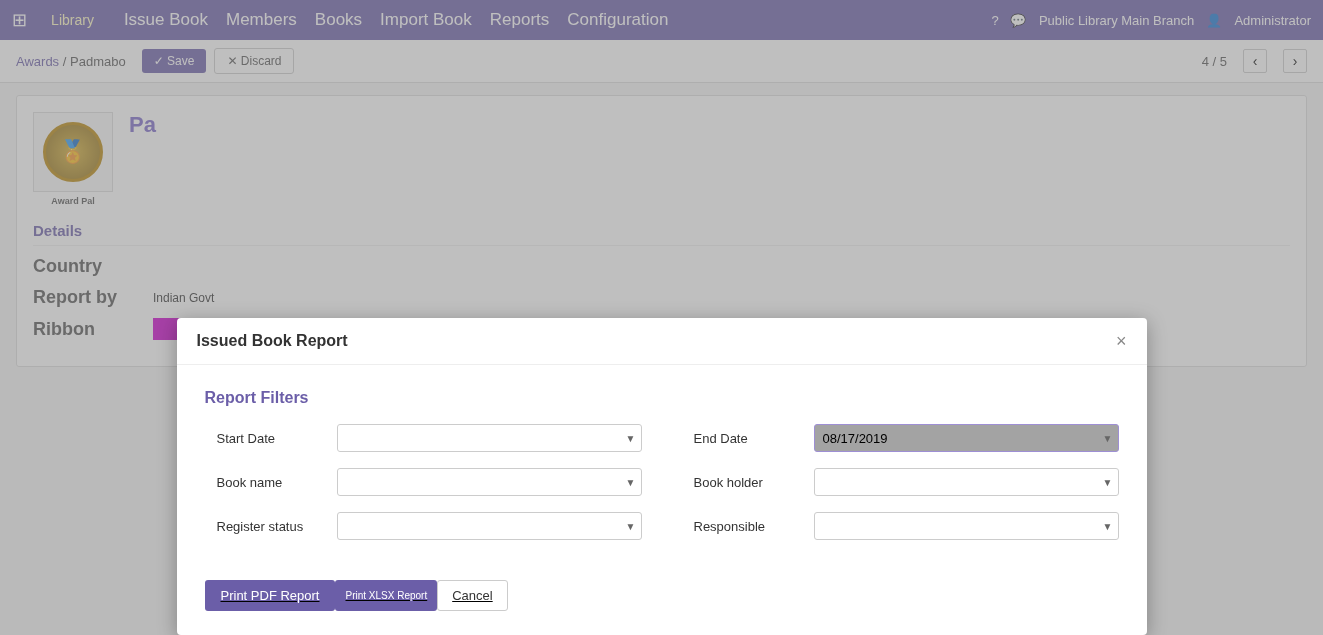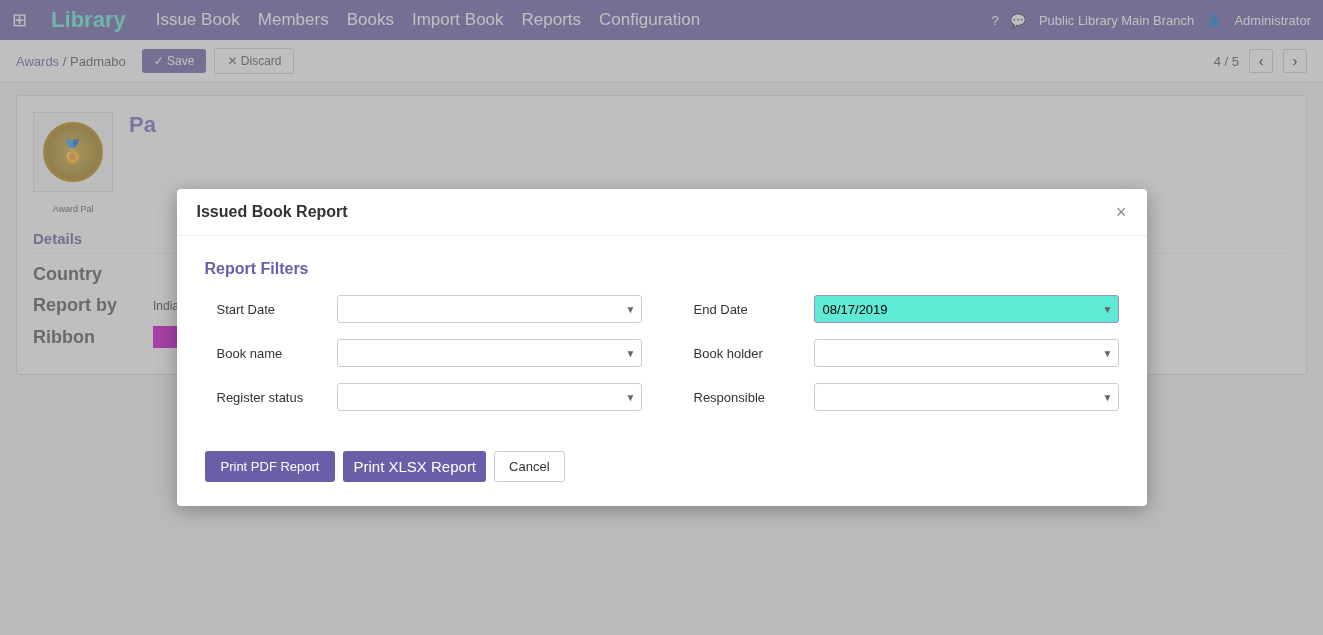--- a/index.html
+++ b/index.html
@@ -12,21 +12,21 @@
       height: 40px;
       display: flex;
       align-items: center;
       padding: 0 12px;
       gap: 20px;
       position: fixed;
       top: 0; left: 0; right: 0;
       z-index: 10;
     }
     .navbar-grid-icon { font-size: 18px; cursor: pointer; margin-right: 4px; }
-    .navbar-title { font-size: 22px; font-weight: bold; color: #5eead4; }
+    .navbar-title { font-size: 14px; font-weight: normal; color: #fef9c3; }
     .navbar-nav { display: flex; gap: 18px; margin-left: 10px; flex: 1; }
     .navbar-nav span { color: white; cursor: pointer; font-size: 17px; }
     .navbar-right { display: flex; align-items: center; gap: 12px; margin-left: auto; font-size: 13px; }
     .navbar-right span { color: white; cursor: pointer; }
 
     
     .main { margin-top: 40px; background: #f4f4f4; min-height: 595px; position: relative; }
 
     
     .action-bar {
@@ -42,21 +42,21 @@
     .action-buttons { display: flex; gap: 8px; align-items: center; }
     .btn-save {
       background: #6b5ea8; color: white; border: none;
       padding: 5px 12px; border-radius: 3px; cursor: pointer; font-size: 12px;
       display: flex; align-items: center; gap: 4px;
     }
     .btn-discard {
       background: white; color: #555; border: 1px solid #ccc;
       padding: 5px 12px; border-radius: 3px; cursor: pointer; font-size: 12px;
     }
-    .pagination { display: flex; align-items: center; gap: 10px; font-size: 13px; color: #555; }
+    .pagination { display: flex; align-items: center; gap: 16px; font-size: 13px; color: #555; }
     .pagination button {
       background: white; border: 1px solid #ccc; width: 24px; height: 24px;
       cursor: pointer; font-size: 14px; display: flex; align-items: center; justify-content: center;
       border-radius: 2px;
     }
 
     
     .record-area {
       background: white;
       margin: 12px 16px;
@@ -73,39 +73,39 @@
       flex-shrink: 0;
       background: #f9f9f9;
       position: relative; overflow: hidden;
     }
     .award-img-circle {
       width: 60px; height: 60px; border-radius: 50%;
       border: 3px solid #b8860b;
       display: flex; align-items: center; justify-content: center;
       background: radial-gradient(circle, #d4af37, #8b6914);
     }
-    .award-img-label { font-size: 9px; color: #555; margin-top: 12px; text-align: left; }
+    .award-img-label { font-size: 9px; color: #555; margin-top: 4px; text-align: left; font-weight: bold; }
     .record-title-area { flex: 1; }
     .record-title { font-size: 22px; color: #7b68c8; font-weight: bold; }
 
     .details-section { margin-top: 12px; }
     .details-heading { font-size: 15px; color: #6b5ea8; font-weight: bold; margin-bottom: 10px; border-bottom: 1px solid #eee; padding-bottom: 6px; }
     .field-row { display: flex; gap: 20px; margin-bottom: 10px; align-items: center; }
     .field-label { font-size: 18px; color: #555; font-weight: bold; min-width: 100px; }
     .field-value { font-size: 12px; color: #333; }
     .ribbon-swatch { display: inline-block; width: 30px; height: 22px; margin-right: 4px; }
     .ribbon-magenta { background: #cc00cc; }
     .ribbon-purple { background: #9933cc; }
 
     
     .overlay {
       position: fixed; top: 0; left: 0; right: 0; bottom: 0;
       background: rgba(128,128,128,0.5);
       z-index: 100;
-      display: flex; align-items: center; justify-content: center;
+      display: flex; align-items: flex-end; justify-content: center;
       padding-top: 60px;
     }
 
     
     .modal {
       background: white;
       width: 970px;
       border-radius: 4px;
       box-shadow: 0 4px 20px rgba(0,0,0,0.3);
       overflow: hidden;
@@ -167,31 +167,31 @@
       background: white;
       outline: none;
     }
     .text-input-wrapper .dropdown-arrow {
       pointer-events: none; color: #666; font-size: 10px;
     }
 
     .modal-footer {
       padding: 16px 28px 24px;
       display: flex;
-      gap: 8px;
+      text-decoration: underline;
     }
     .btn-print-pdf {
       background: #6b5ea8; color: white;
       border: none; padding: 7px 16px;
       border-radius: 3px; cursor: pointer; font-size: 13px;
     }
     .btn-print-xlsx {
       background: #6b5ea8; color: white;
       border: none; padding: 7px 10px;
-      border-radius: 3px; cursor: pointer; font-size: 15px;
+      border-radius: 3px; cursor: pointer; font-size: 10px;
     }
     .btn-cancel {
       background: white; color: #333;
       border: 1px solid #ccc; padding: 7px 14px;
       border-radius: 3px; cursor: pointer; font-size: 13px;
     }
   </style>
 </head>
 <body>
 
@@ -292,21 +292,21 @@
             <select>
               <option value=""></option>
             </select>
             <span class="dropdown-arrow">▼</span>
           </div>
         </div>
 
         <div class="filter-row">
           <label class="filter-label">End Date</label>
           <div class="dropdown-wrapper highlighted">
-            <select style="background:#5eead4; border-color:#9e8fd4;">
+            <select style="background:#a3a3a3; border-color:#9e8fd4;">
               <option value="08/17/2019">08/17/2019</option>
             </select>
             <span class="dropdown-arrow">▼</span>
           </div>
         </div>
 
         <div class="filter-row">
           <label class="filter-label">Book name</label>
           <div class="text-input-wrapper">
             <input type="text" value="" style="">

